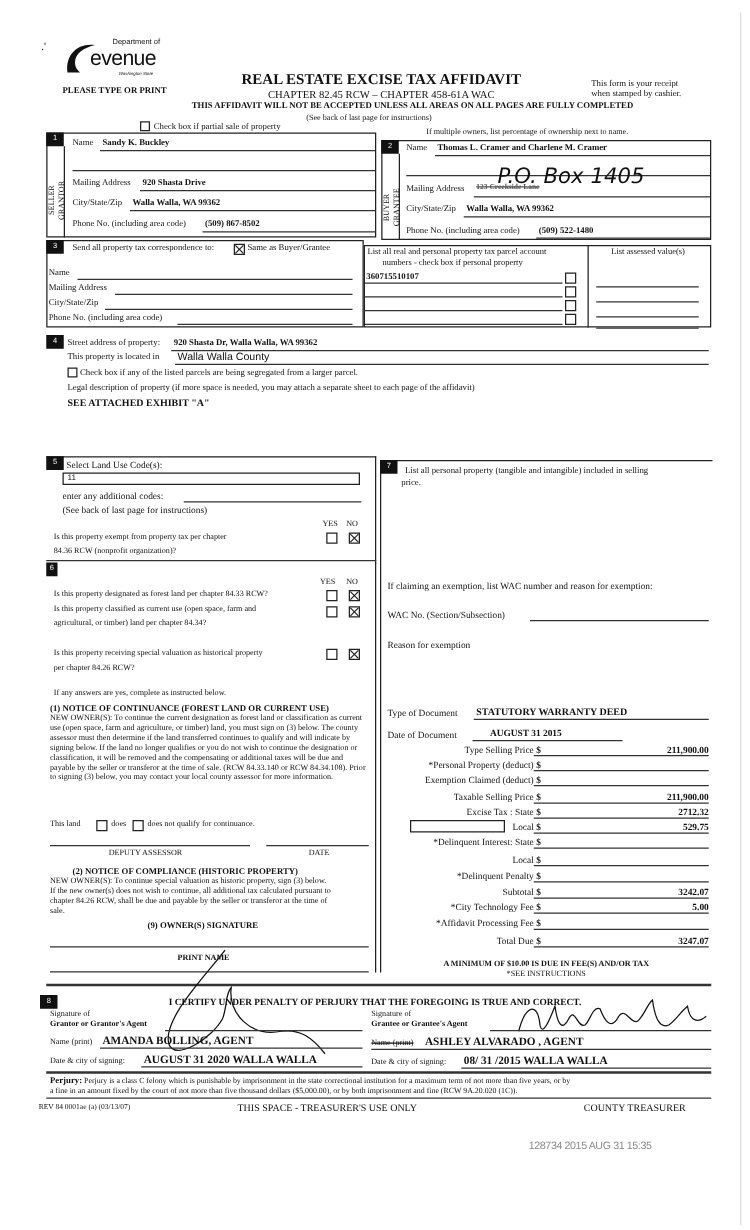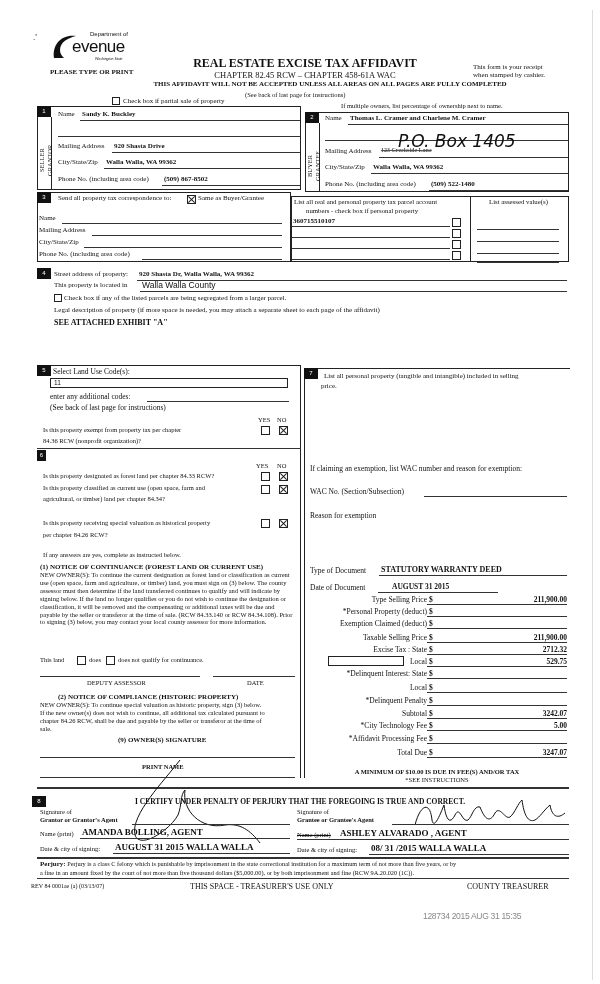--- a/index.html
+++ b/index.html
@@ -295,21 +295,21 @@
   <path d="M70 5 C55 25, 20 60, 25 80 C30 95, 60 75, 68 60 C72 50, 70 40, 75 35 C72 55, 90 75, 115 70 C130 68, 140 75, 150 88" stroke="#111" stroke-width="1" fill="none"></path>
 </svg>
 
 <span class="abs" style="left:40px;top:808px;font-size:6.5px;">Signature of</span>
 <span class="abs b" style="left:40px;top:816px;font-size:6.5px;">Grantor or Grantor's Agent</span>
 <div class="line" style="left:132px;top:824px;width:158px;"></div>
 <span class="abs" style="left:40px;top:830px;font-size:6.5px;">Name (print)</span>
 <span class="abs b" style="left:82px;top:827px;font-size:9px;">AMANDA BOLLING, AGENT</span>
 <div class="line" style="left:80px;top:838px;width:210px;"></div>
 <span class="abs" style="left:40px;top:845px;font-size:6.5px;">Date &amp; city of signing:</span>
-<span class="abs b" style="left:115px;top:842px;font-size:9px;">AUGUST 31  2015 WALLA WALLA</span>
+<span class="abs b" style="left:115px;top:842px;font-size:9px;">AUGUST 31  2020 WALLA WALLA</span>
 <div class="line" style="left:113px;top:853px;width:177px;"></div>
 
 <svg class="abs" width="160" height="40" viewBox="0 0 160 40" style="left:410px;top:795px;">
   <path d="M5 30 C10 10, 20 5, 22 25 C24 35, 30 20, 34 10 C36 25, 40 30, 45 20 C50 10, 52 28, 58 25 C62 22, 64 10, 70 12 C75 25, 80 28, 85 18 C90 10, 95 25, 100 22 C105 18, 108 8, 112 5 C114 20, 118 28, 125 25 C130 22, 134 15, 140 10 C142 22, 148 24, 155 18" stroke="#111" stroke-width="1" fill="none"></path>
 </svg>
 
 <span class="abs" style="left:297px;top:808px;font-size:6.5px;">Signature of</span>
 <span class="abs b" style="left:297px;top:816px;font-size:6.5px;">Grantee or Grantee's Agent</span>
 <div class="line" style="left:392px;top:824px;width:177px;"></div>
 <span class="abs" style="left:297px;top:831px;font-size:6.5px;text-decoration:line-through;">Name (print)</span>

